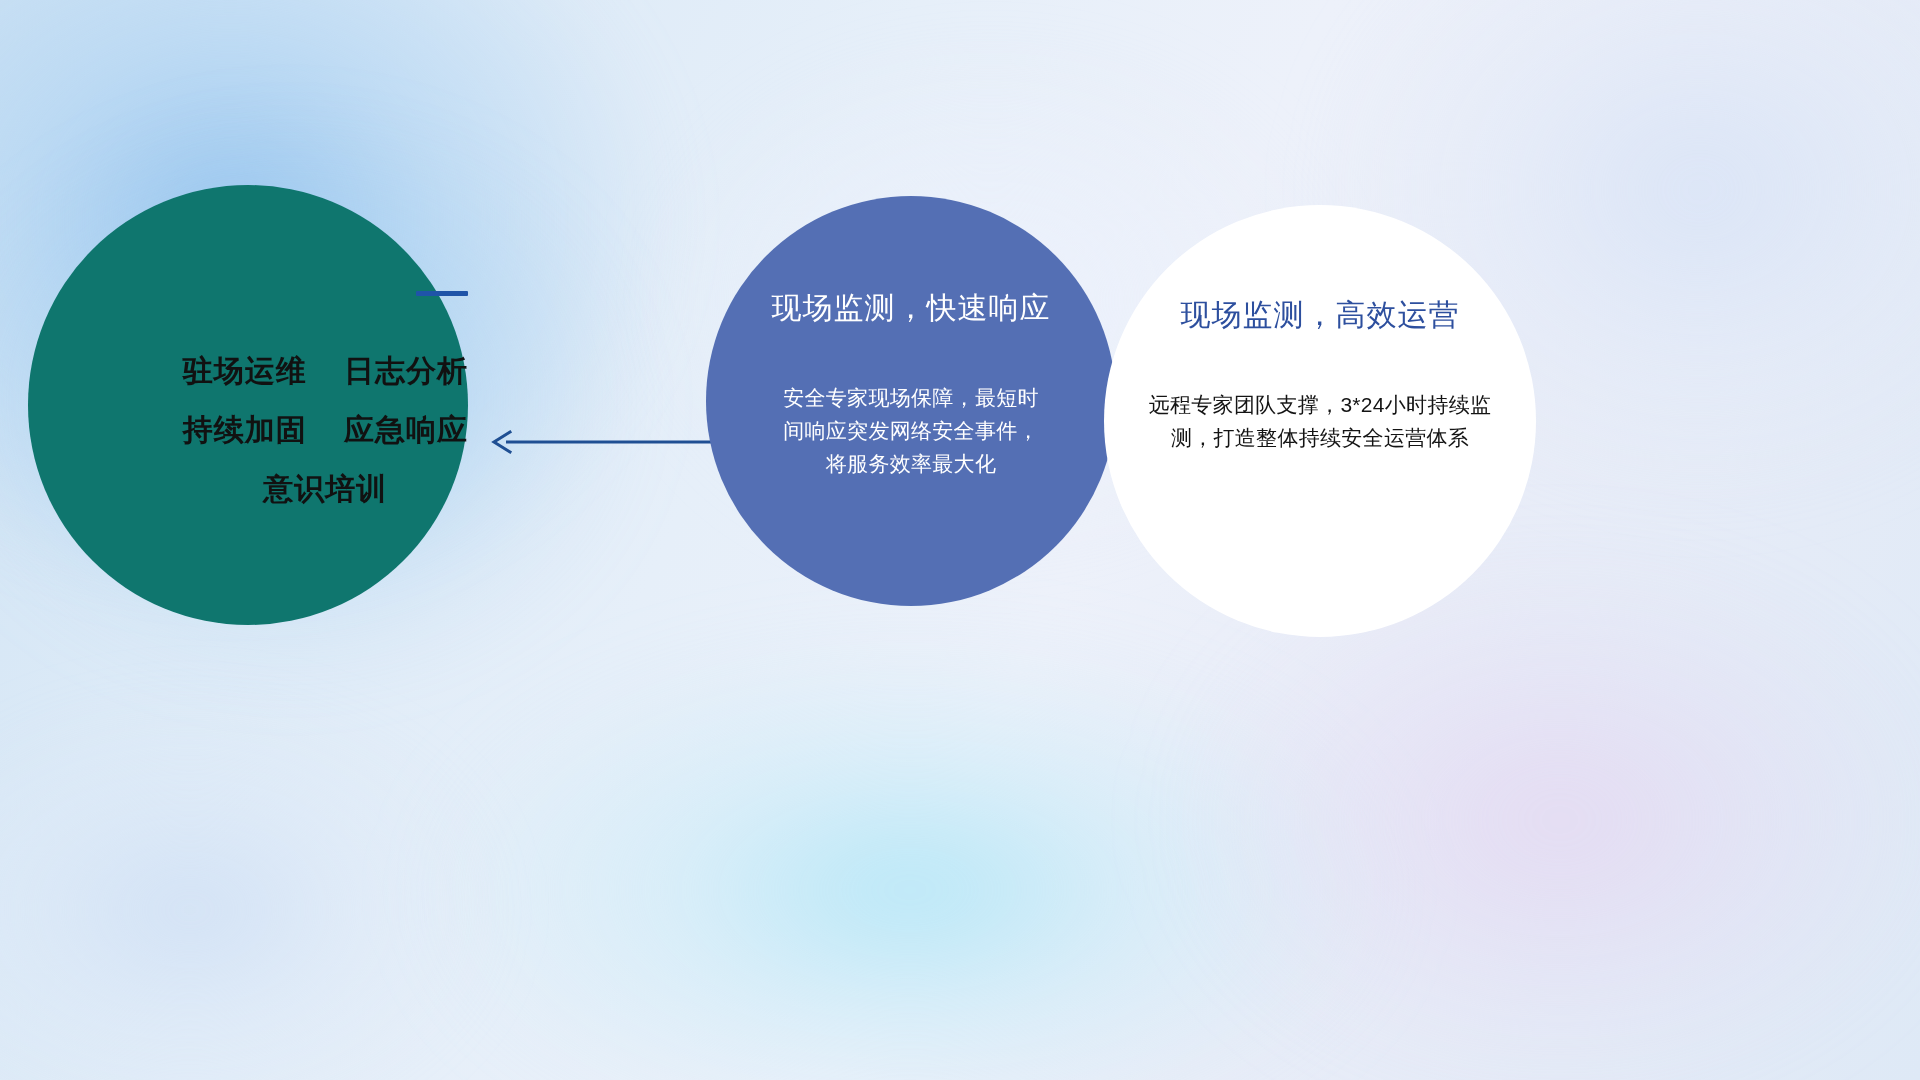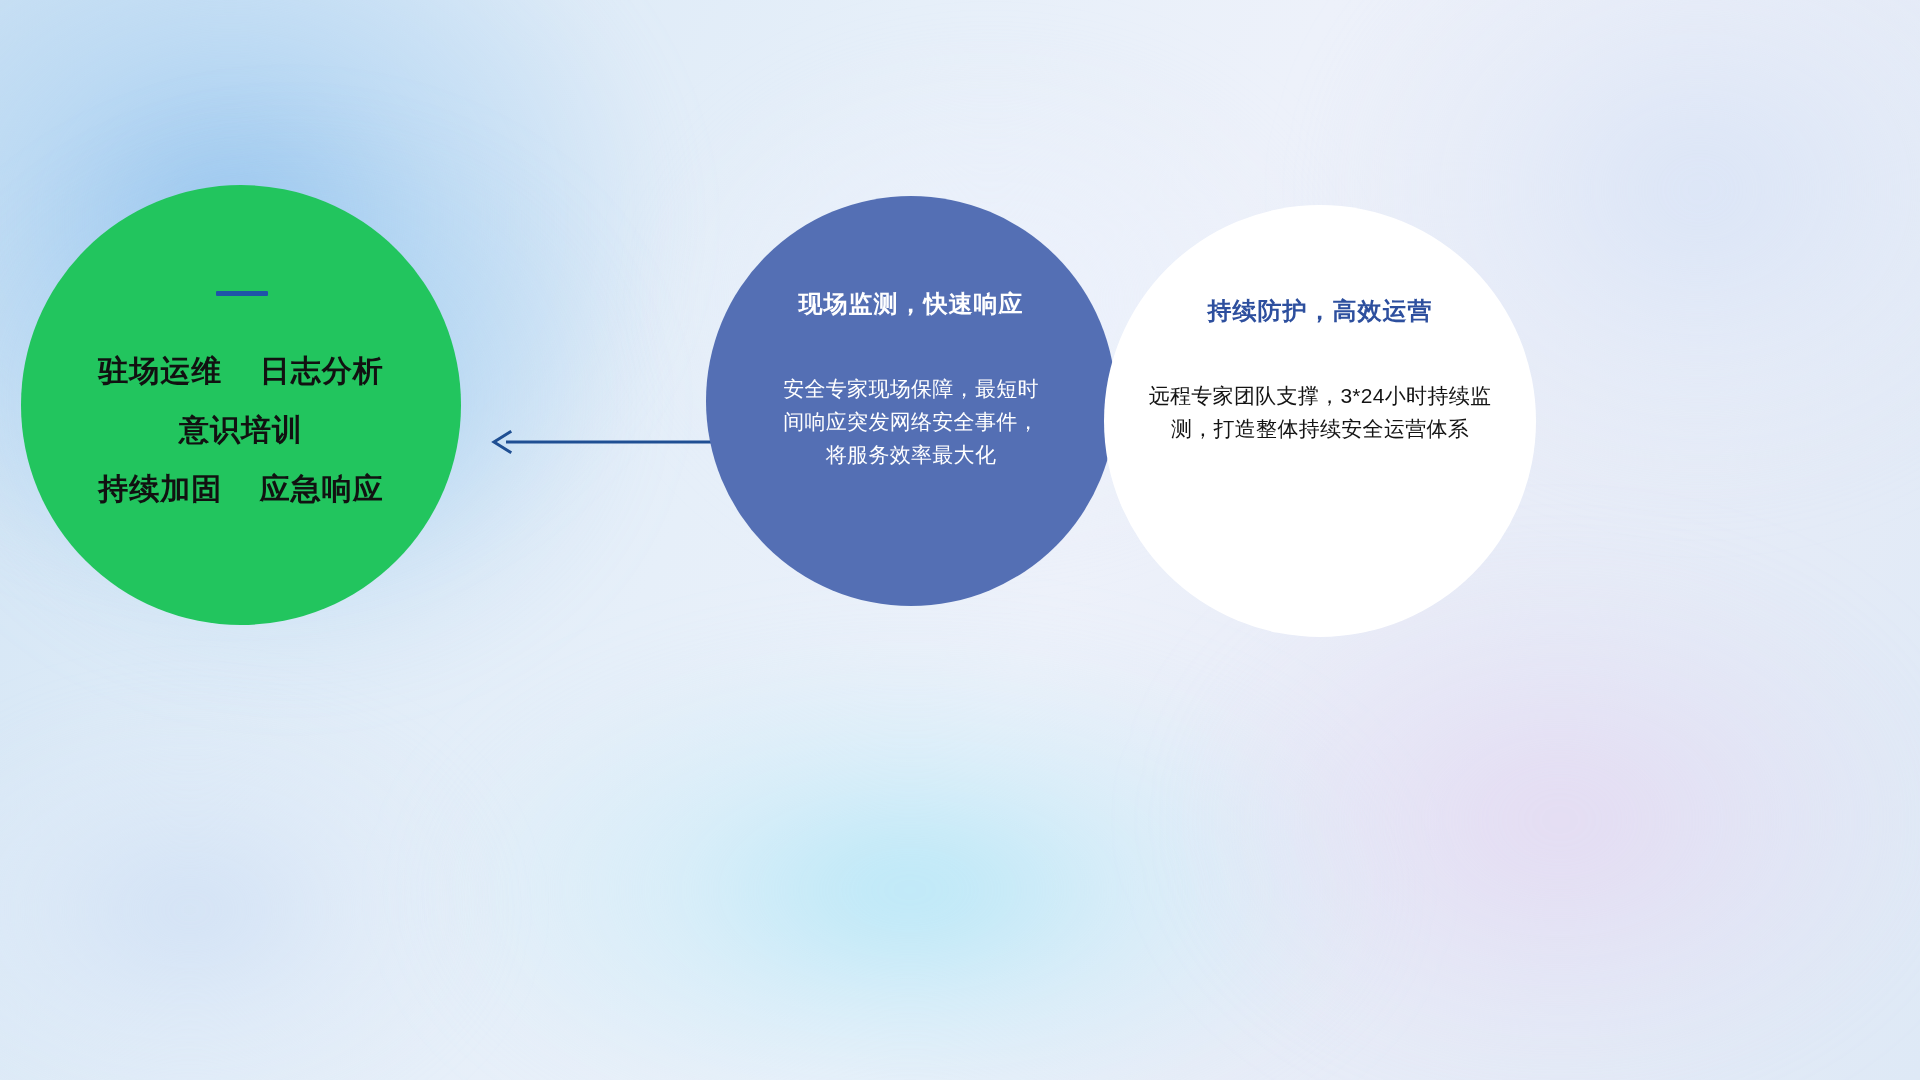--- a/index.html
+++ b/index.html
@@ -84,28 +84,28 @@
   }
 
   
   .circle {
     position: absolute;
     border-radius: 50%;
     box-sizing: border-box;
   }
 
   .circle-left {
-    left: 21px;
+    left: 28px;
     top: 185px;
     width: 440px;
     height: 440px;
-    background: #22c55e;
+    background: #0f766e;
     display: flex;
     flex-direction: column;
-    align-items: center;
+    align-items: flex-end;
     justify-content: center;
   }
 
   .accent-rule {
     width: 52px;
     height: 5px;
     background: #1f54a8;
     border-radius: 1px;
     margin-bottom: 46px;
     margin-left: 2px;
@@ -143,22 +143,22 @@
     background: #ffffff;
     display: flex;
     flex-direction: column;
     align-items: center;
     justify-content: flex-start;
     padding-top: 90px;
     z-index: 3;
   }
 
   .card-title {
-    font-size: 24px;
-    font-weight: 700;
+    font-size: 30px;
+    font-weight: 400;
     letter-spacing: 1px;
     white-space: nowrap;
   }
   .mid .card-title { color: #ffffff; }
   .right .card-title { color: #2d4f9e; }
 
   .card-body {
     margin-top: 52px;
     font-size: 21px;
     line-height: 1.58;
@@ -189,35 +189,35 @@
   <div class="bg-glow-g"></div>
   <div class="bg-glow-e"></div>
   <div class="bg-glow-c"></div>
   <div class="bg-glow-d"></div>
   <div class="bg-glow-f"></div>
 
   <div class="circle circle-left">
     <div class="accent-rule"></div>
     <div class="left-lines">
       <div class="ln">驻场运维    日志分析</div>
+      <div class="ln">持续加固    应急响应</div>
       <div class="ln">意识培训</div>
-      <div class="ln">持续加固    应急响应</div>
     </div>
   </div>
 
   <div class="arrow-wrap">
     <svg width="232" height="36" viewBox="0 0 232 36" xmlns="http://www.w3.org/2000/svg">
       <line x1="18" y1="18" x2="232" y2="18" stroke="#1f4f93" stroke-width="3"></line>
       <polyline points="22,8 6,18 22,28" fill="none" stroke="#1f4f93" stroke-width="3" stroke-linecap="square" stroke-linejoin="miter"></polyline>
     </svg>
   </div>
 
   <div class="circle circle-mid mid">
     <div class="card-title">现场监测，快速响应</div>
     <div class="card-body">安全专家现场保障，最短时间响应突发网络安全事件，将服务效率最大化</div>
   </div>
 
   <div class="circle circle-right right">
-    <div class="card-title">持续防护，高效运营</div>
+    <div class="card-title">现场监测，高效运营</div>
     <div class="card-body">远程专家团队支撑，3*24小时持续监测，打造整体持续安全运营体系</div>
   </div>
 
 </div>
 
 </body></html>

